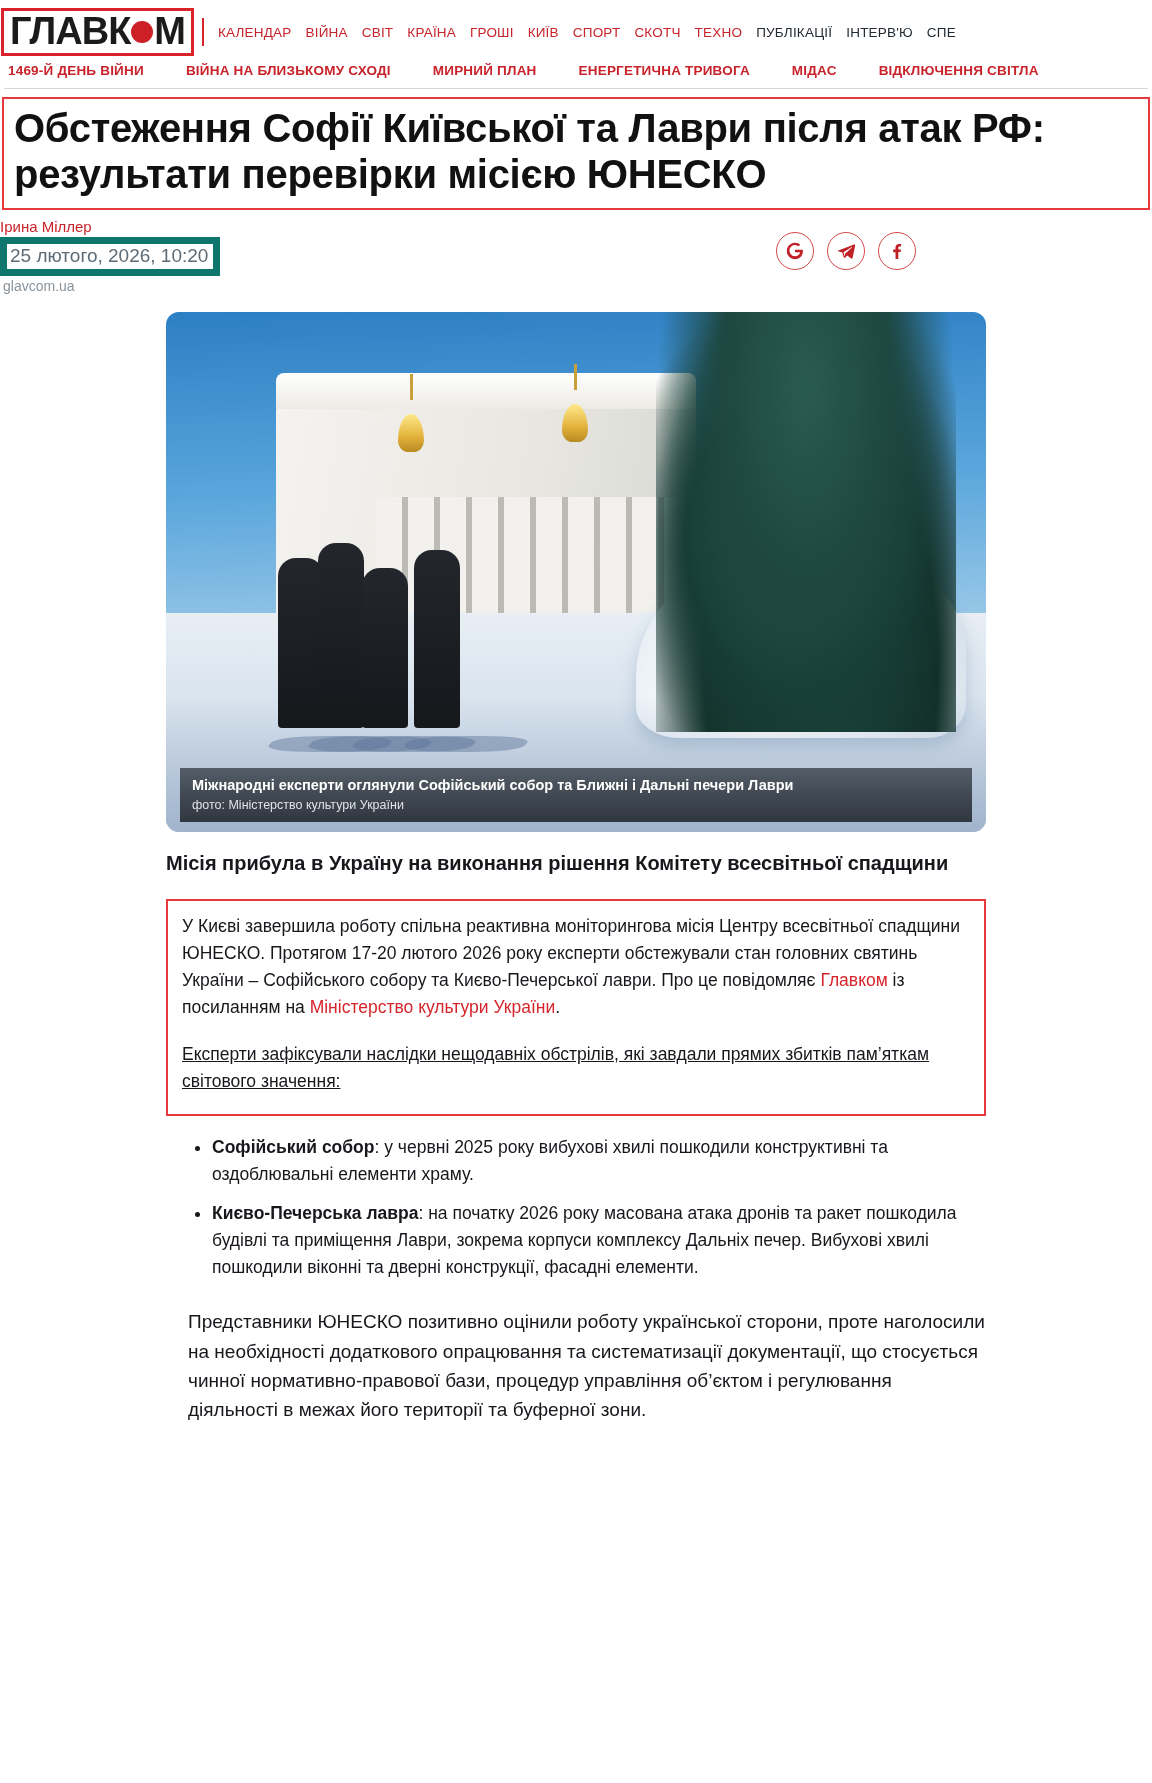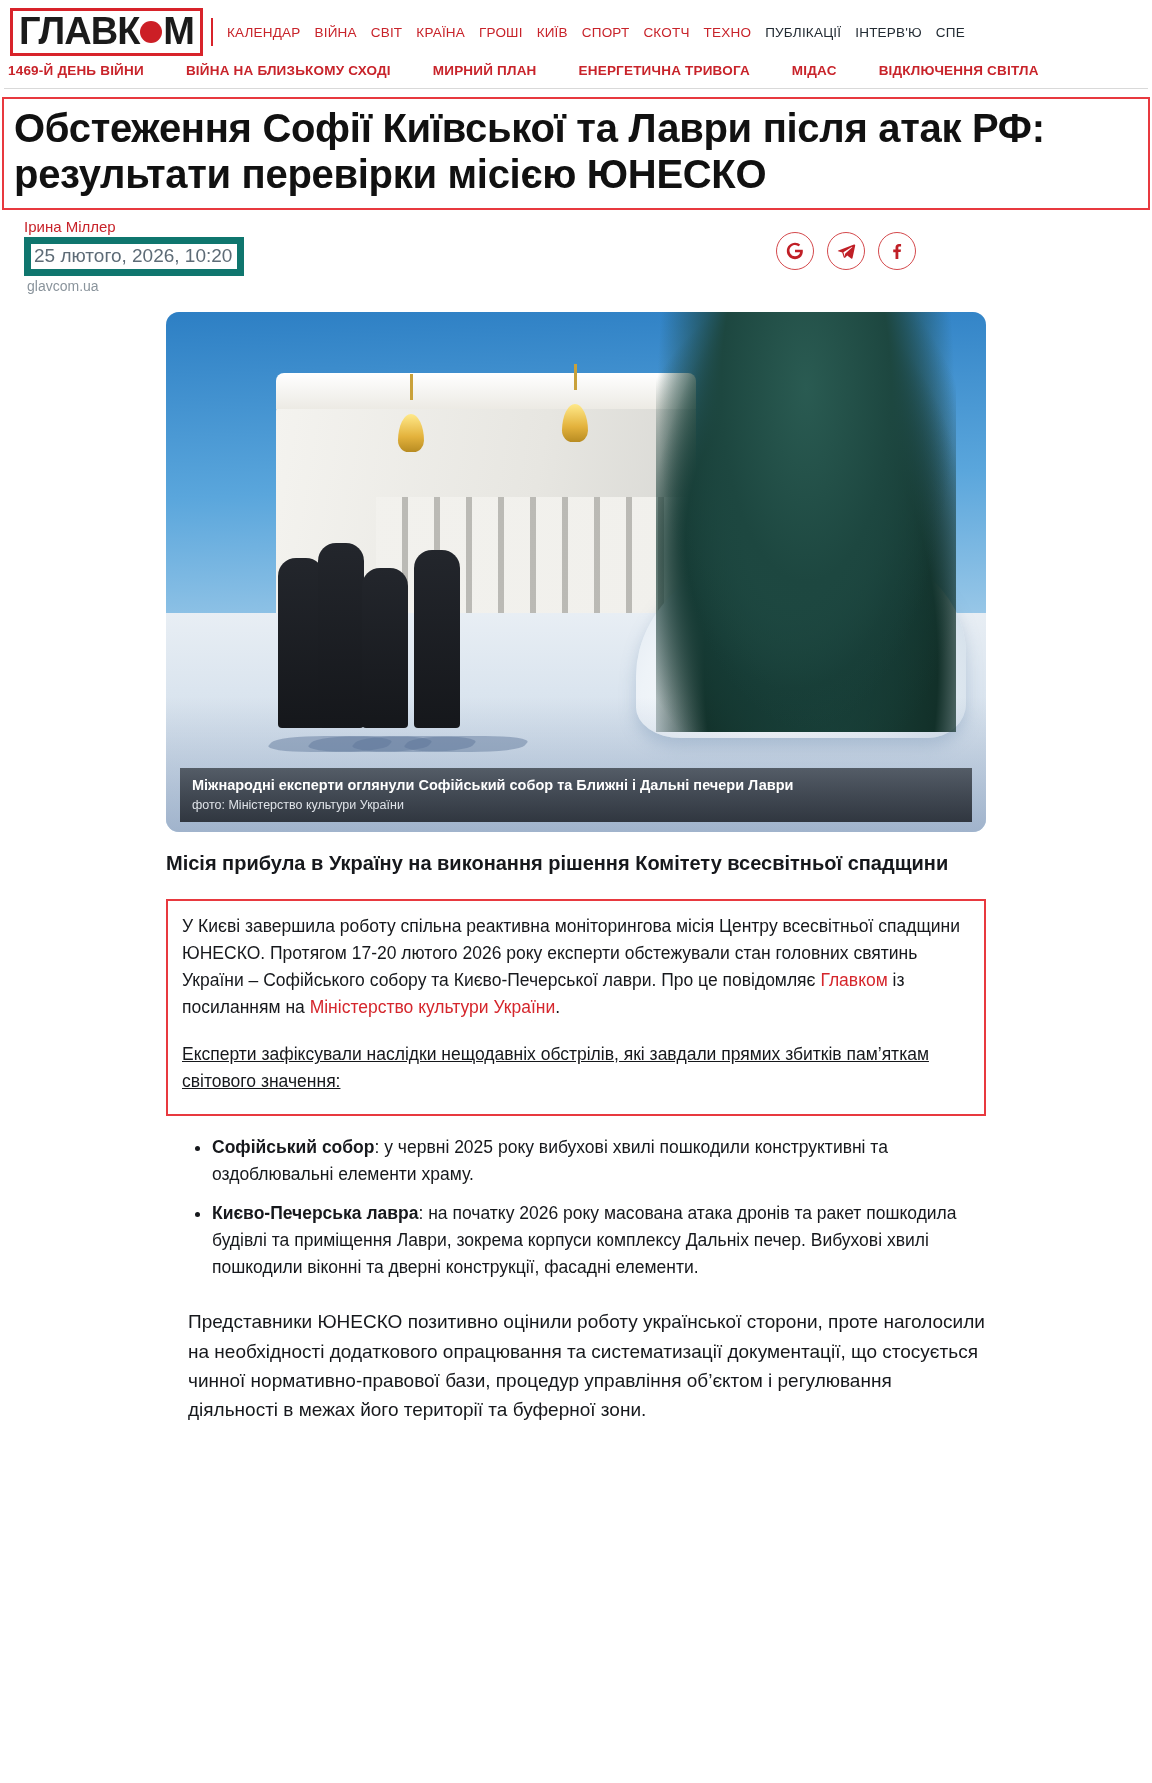--- a/index.html
+++ b/index.html
@@ -14,21 +14,21 @@
   .topbar {
     display: flex;
     align-items: center;
     padding: 6px 0 0 0;
     height: 58px;
     overflow: hidden;
   }
   .logo-box {
     flex: 0 0 auto;
     border: 3px solid #d8232a;
-    margin-left: 10px;
+    margin-left: 1px;
     padding: 1px 6px 3px 6px;
     background: #fff;
     position: relative;
     height: 48px;
     display: flex;
     align-items: center;
   }
   .logo-text {
     font-family: "Liberation Sans", sans-serif;
     font-weight: bold;
@@ -104,21 +104,21 @@
     font-weight: bold;
     color: #111111;
     letter-spacing: -0.3px;
   }
 
   
   .byline {
     display: flex;
     align-items: flex-start;
     justify-content: space-between;
-    padding: 8px 4px 4px 24px;
+    padding: 8px 4px 4px 0;
   }
   .byline-left { display: flex; flex-direction: column; gap: 2px; }
   .author {
     color: #c8232a;
     font-size: 15px;
     text-decoration: none;
   }
   .pubdate {
     display: inline-block;
     align-self: flex-start;

